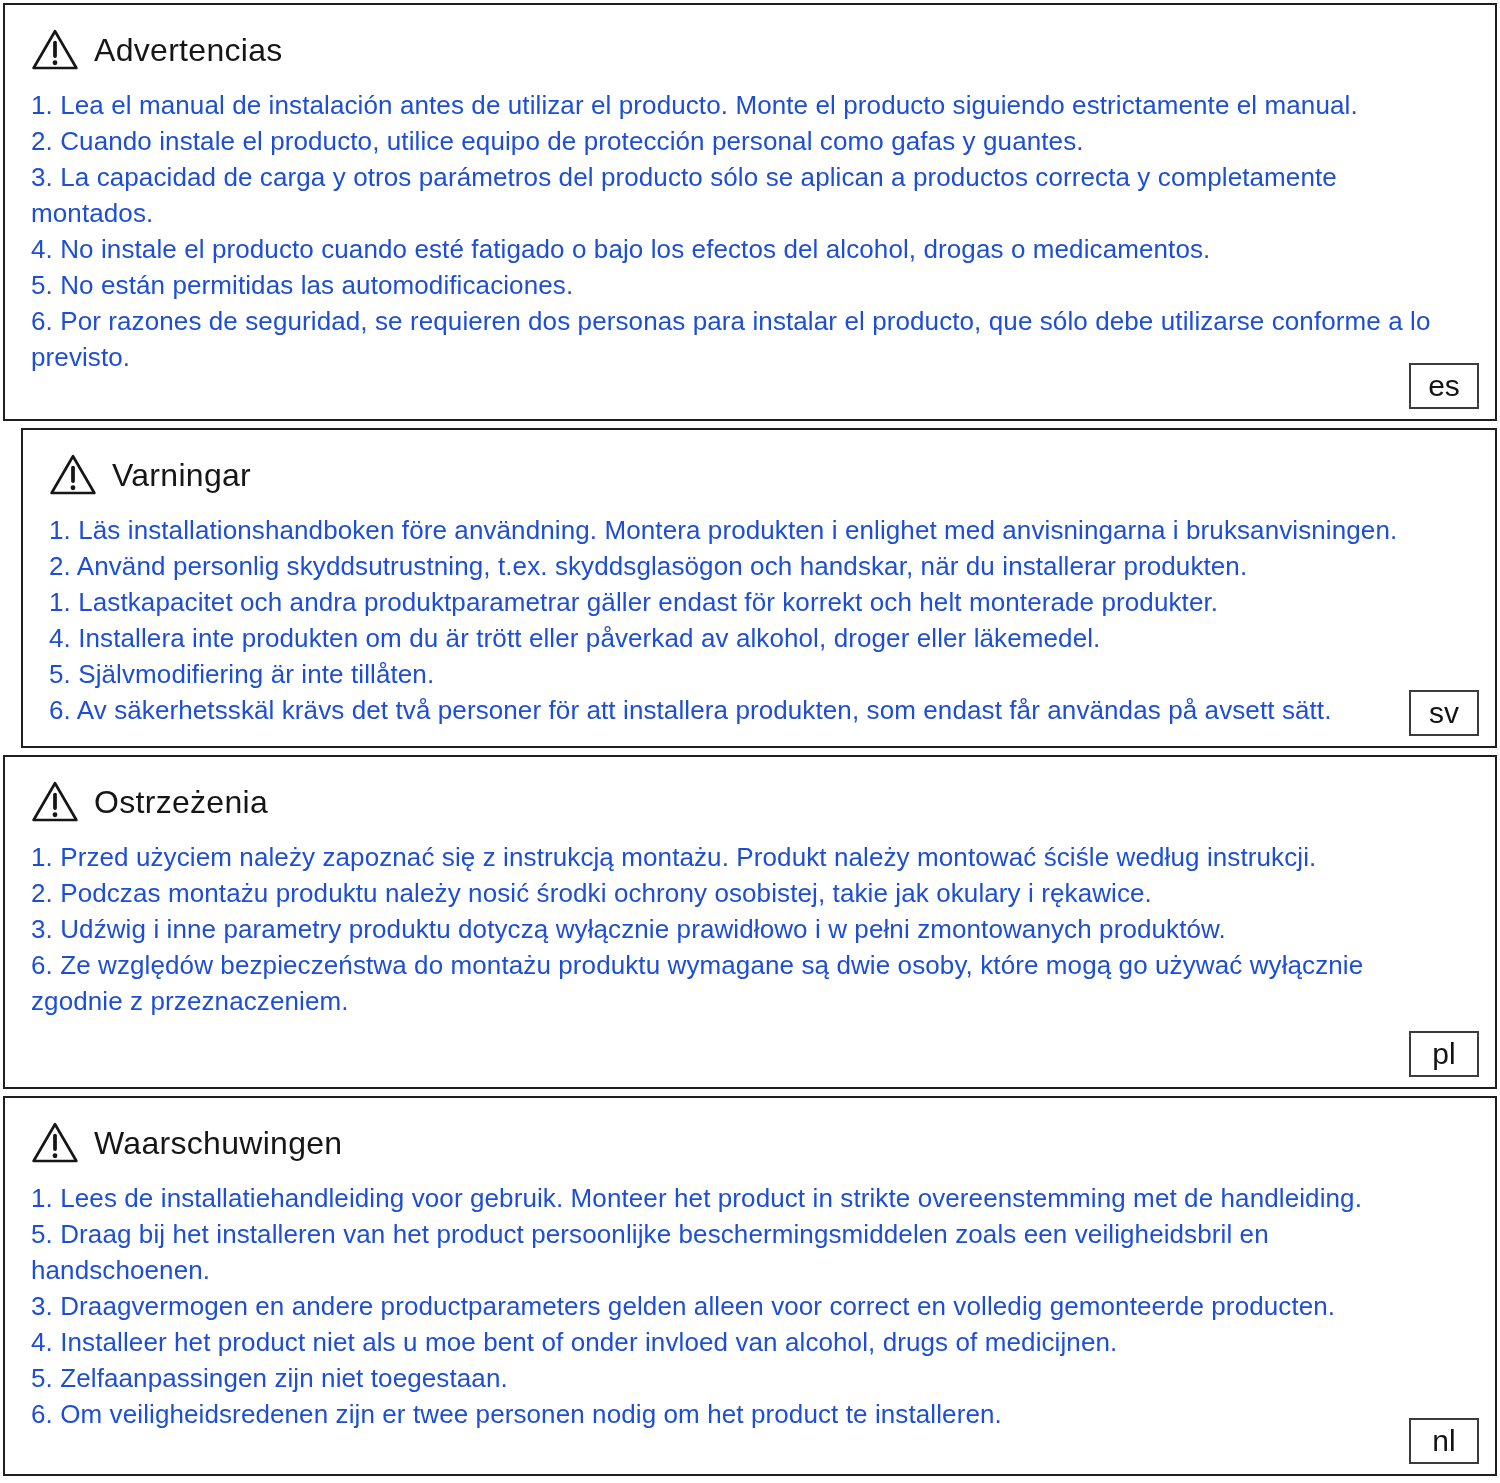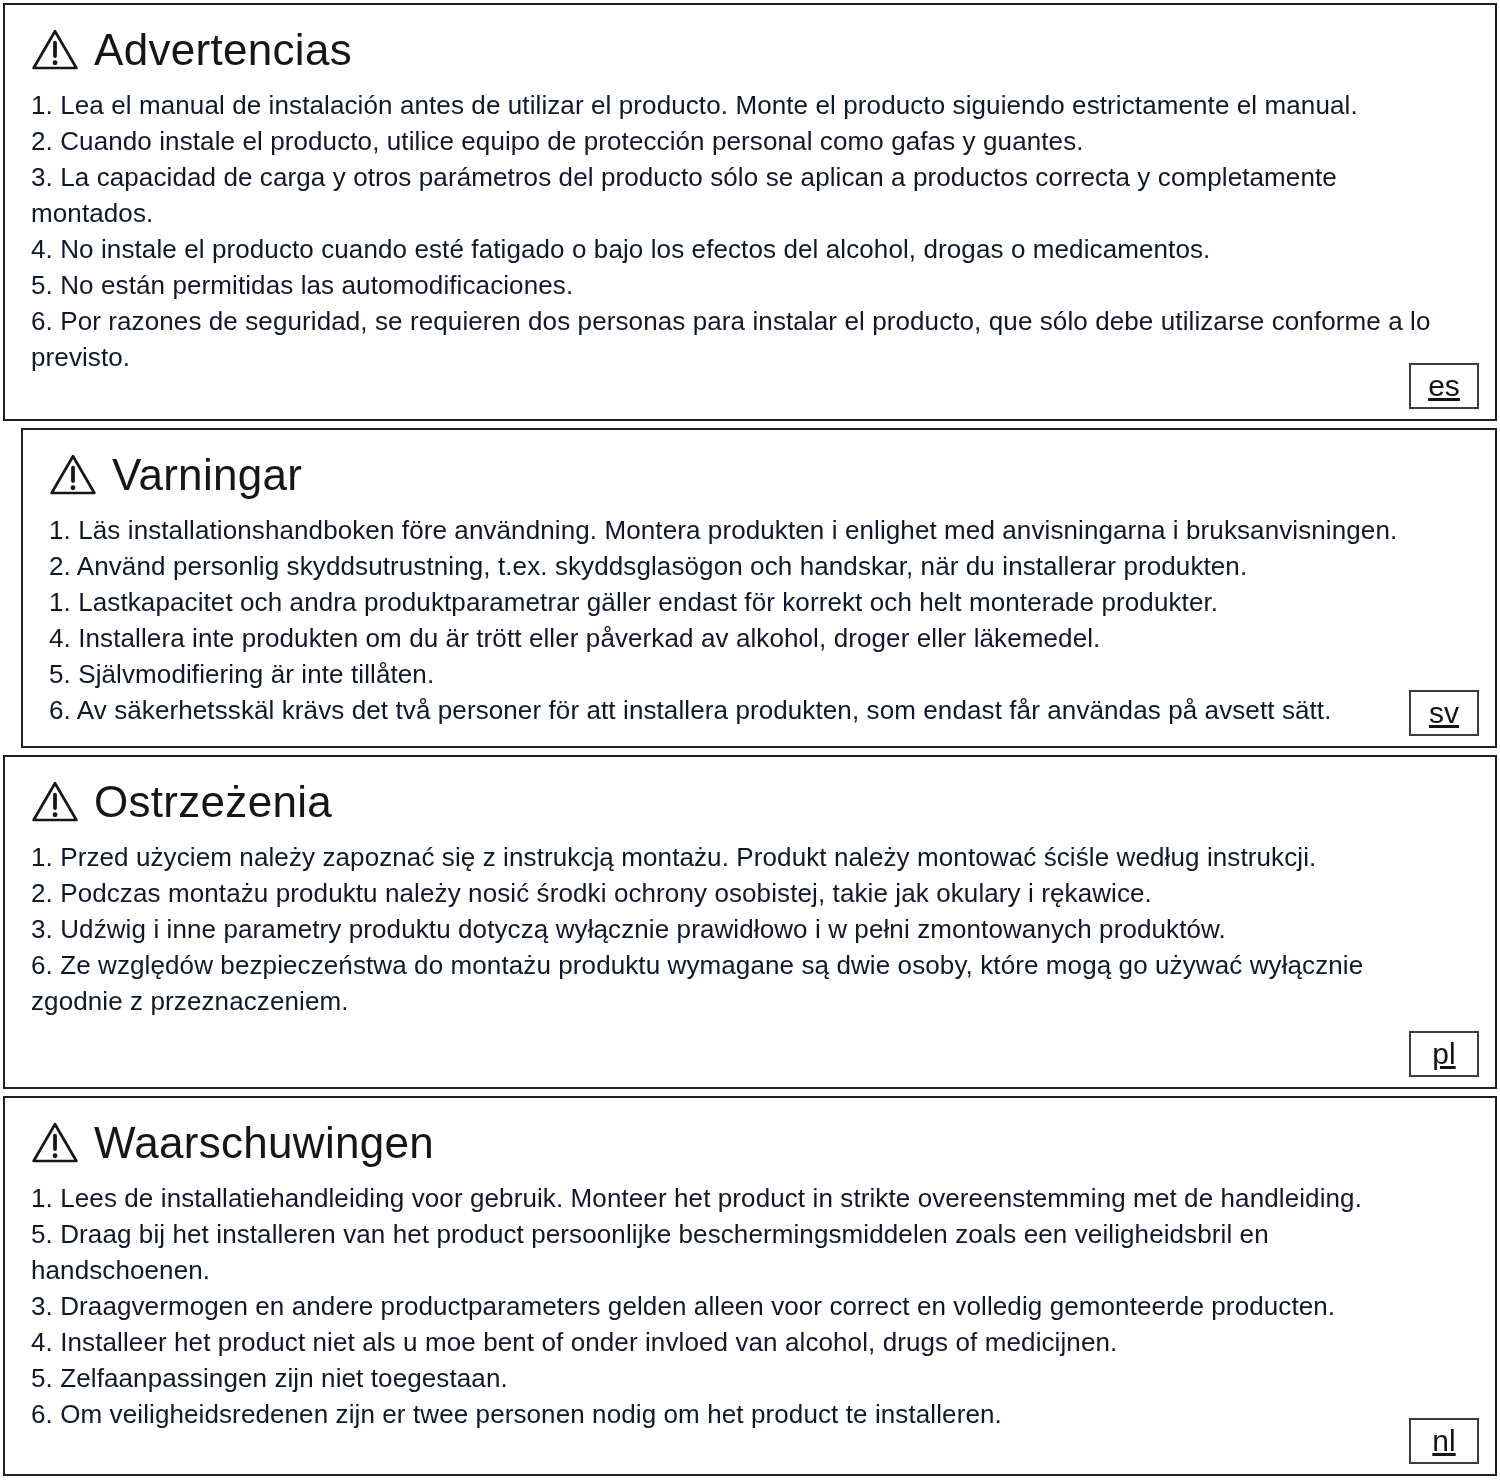--- a/index.html
+++ b/index.html
@@ -25,51 +25,50 @@
 
   .sec-header {
     display: flex;
     align-items: center;
     gap: 15px;
     margin: 4px 0 12px 0;
     height: 50px;
   }
   .sec-header h2 {
     margin: 0;
-    font-size: 44px;
+    font-size: 32px;
     font-weight: 400;
     letter-spacing: 0.3px;
     color: #161616;
     white-space: nowrap;
   }
   .warn-icon { display: inline-flex; flex: 0 0 auto; }
   .warn-icon svg { width: 48px; height: 44px; display: block; }
 
   .items p {
     margin: 0;
     font-size: 26px;
     line-height: 36px;
     letter-spacing: 0.1px;
-    color: #0f172a;
+    color: #1d4ed8;
     padding-right: 28px;
   }
 
   .lang-badge {
     position: absolute;
     right: 16px;
     bottom: 10px;
     min-width: 70px;
     text-align: center;
     border: 2px solid #3c3c3c;
     background: #ffffff;
     font-size: 30px;
     line-height: 40px;
     padding: 1px 14px;
     color: #141414;
-    text-decoration: underline;
   }
 
   
   .h-es { min-height: 418px; }
   .h-sv { min-height: 320px; margin-left: 18px; }
   .h-pl { min-height: 334px; }
   .h-nl { min-height: 380px; }
 </style>
 </head>
 <body>

